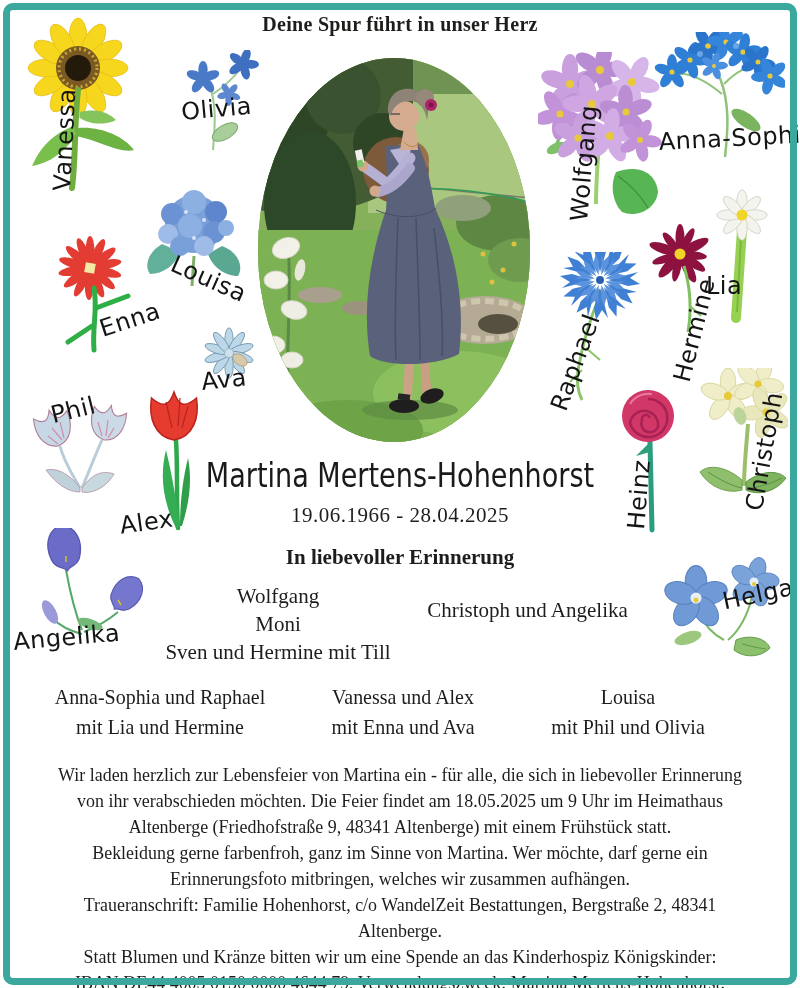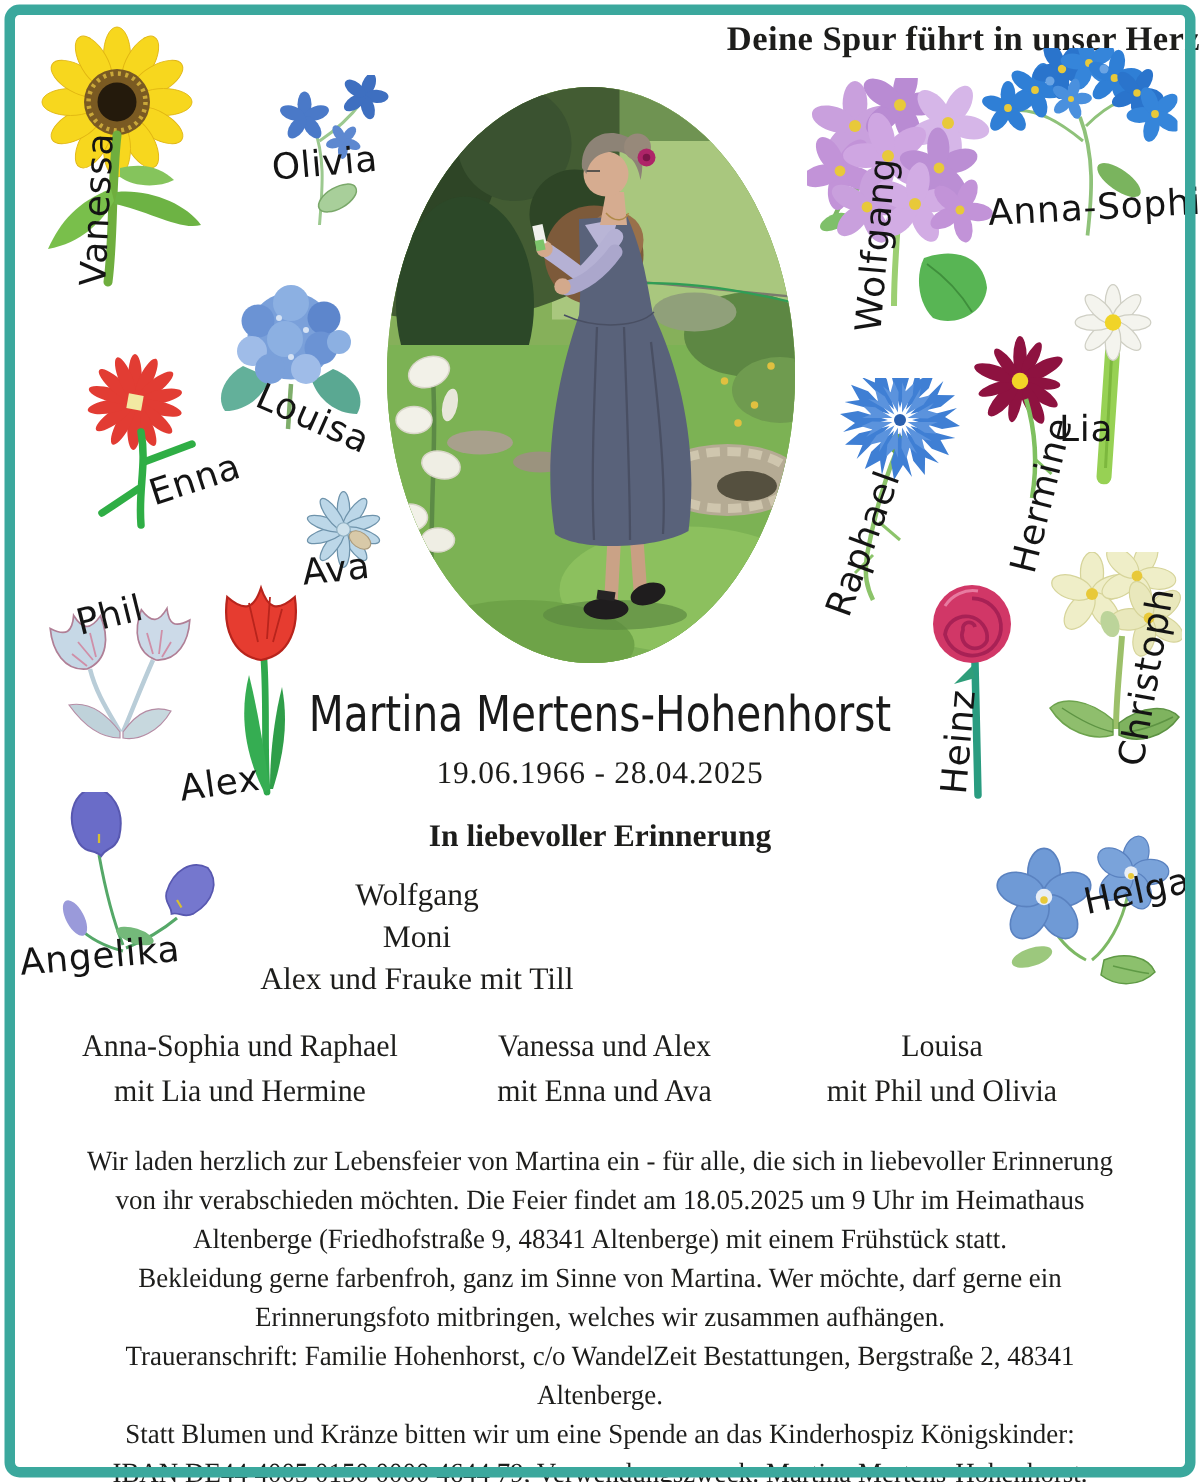--- a/index.html
+++ b/index.html
@@ -2,21 +2,21 @@
 <html><head>
 <meta charset="utf-8">
 <style>
   html,body{margin:0;padding:0;}
   body{
     width:800px;height:988px;position:relative;background:#ffffff;
     font-family:"Liberation Serif",serif;color:#1d1d1b;overflow:hidden;
   }
   .frame{position:absolute;inset:3px;border:7px solid #3BA89D;border-radius:10px;pointer-events:none;z-index:50;}
   .center{position:absolute;left:0;width:800px;text-align:center;}
-  .title{top:13px;font-size:23px;font-weight:bold;letter-spacing:.3px;text-align:right;}
+  .title{top:13px;font-size:20px;font-weight:bold;letter-spacing:.3px;}
   .deceased-name{
     top:456px;font-family:"DejaVu Sans",sans-serif;font-size:33px;font-weight:400;
     transform:scaleX(.82);transform-origin:50% 50%;letter-spacing:0px;color:#1a1a1a;
   }
   .dates{top:503px;font-size:21px;letter-spacing:.5px;}
   .memorial{top:545px;font-size:21px;font-weight:bold;font-family:Liberation Serif, serif;}
   .names-block{position:absolute;text-align:center;font-size:21px;line-height:28px;}
   .block-left{left:158px;top:582px;width:240px;}
   .block-right{left:395px;top:596px;width:265px;}
   .cols{position:absolute;top:682px;left:0;width:800px;}
@@ -92,23 +92,24 @@
 <div class="frame"></div>
 
 <div class="center title">Deine Spur führt in unser Herz</div>
 <div class="center deceased-name">Martina Mertens-Hohenhorst</div>
 <div class="center dates">19.06.1966 - 28.04.2025</div>
 <div class="center memorial">In liebevoller Erinnerung</div>
 
 <div class="names-block block-left">
   <div>Wolfgang</div>
   <div>Moni</div>
-  <div>Alex und Frauke mit Till</div>
+  <div>Sven und Hermine mit Till</div>
 </div>
 <div class="names-block block-right">
+  <div>Christoph und Angelika</div>
 </div>
 
 <div class="cols">
   <div class="col col0">
     <div>Anna-Sophia und Raphael</div>
     <div>mit Lia und Hermine</div>
   </div>
   <div class="col col1">
     <div>Vanessa und Alex</div>
     <div>mit Enna und Ava</div>

